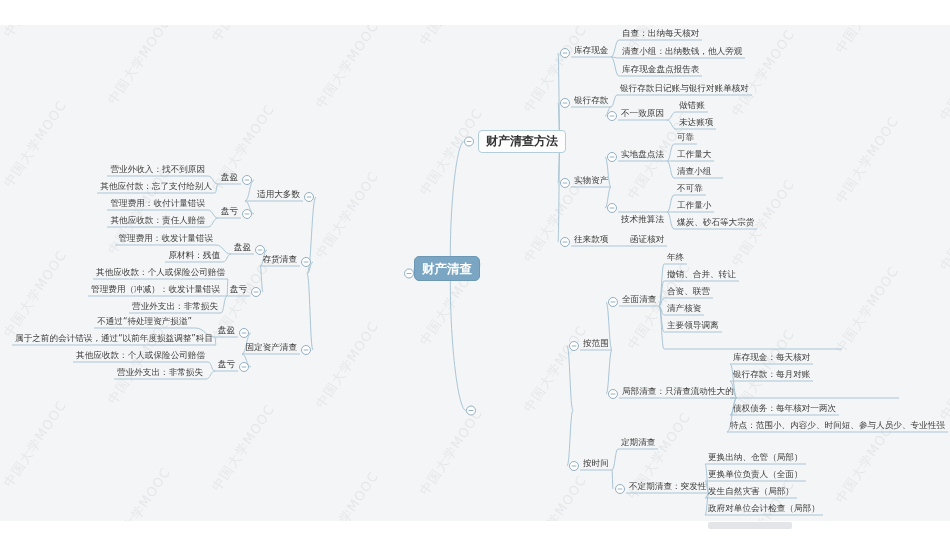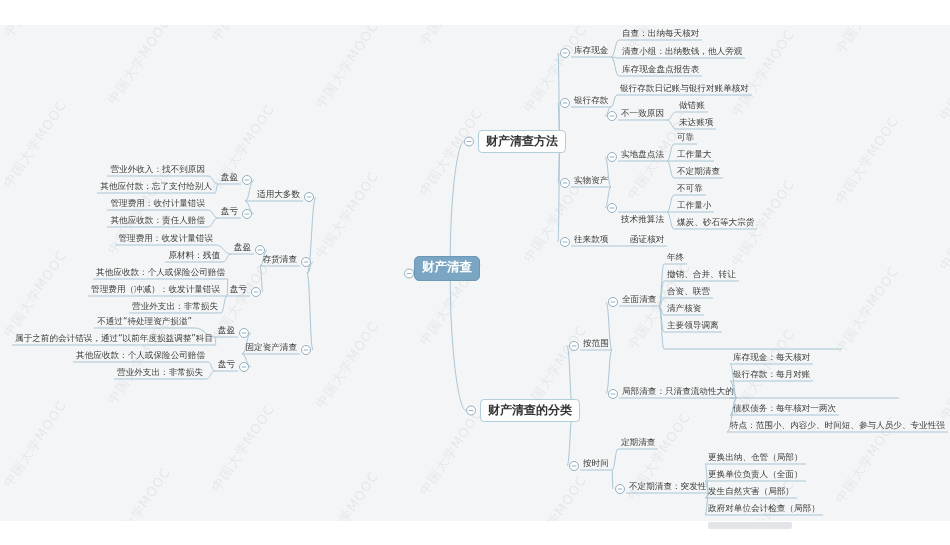--- a/index.html
+++ b/index.html
@@ -6,21 +6,21 @@
   #map{position:relative;width:950px;height:545px;background:#ffffff;overflow:hidden;}
   #canvas{position:absolute;left:0;top:25px;width:950px;height:496px;background:#f4f5f6;overflow:hidden;}
   .wm{position:absolute;font-size:13px;color:rgba(125,138,150,0.13);white-space:nowrap;
       transform:rotate(-56deg);transform-origin:center;letter-spacing:1px;}
   #wires{position:absolute;left:0;top:0;z-index:2;}
   .nd{position:absolute;z-index:3;white-space:nowrap;cursor:default;}
   .ln{height:14px;line-height:15px;font-size:8.6px;color:#3b3b3b;}
   .bx{font-size:12px;font-weight:bold;color:#333;background:#fdfdfd;border:1px solid #b2cddc;
       border-radius:4px;padding:3px 7px;line-height:15px;}
   .ct{font-size:12.5px;font-weight:bold;color:#fff;background:#7ba6c3;border:1px solid #6d98b5;
-      border-radius:5px;padding:4px 7px;line-height:15px;font-family:Liberation Mono, monospace;}
+      border-radius:5px;padding:4px 7px;line-height:15px;}
   .stub{position:absolute;z-index:3;background:#c7ccd1;opacity:.5;border-radius:2px;}
 </style>
 </head>
 <body>
 
 <div id="map">
   <div id="canvas">
       <span class="wm" style="left: -15px; top: -40px;">中国大学MOOC</span>
       <span class="wm" style="left: -15px; top: 110px;">中国大学MOOC</span>
       <span class="wm" style="left: -15px; top: 260px;">中国大学MOOC</span>
@@ -302,30 +302,29 @@
   <div class="nd ln" id="m-bank" style="left:574px;top:93px">银行存款</div>
   <div class="nd ln" id="bank-j" style="left:620px;top:81px">银行存款日记账与银行对账单核对</div>
   <div class="nd ln" id="mismatch" style="left:621px;top:106px">不一致原因</div>
   <div class="nd ln" id="mm-0" style="left:679px;top:98px">做错账</div>
   <div class="nd ln" id="mm-1" style="left:679px;top:115px">未达账项</div>
 
   <div class="nd ln" id="m-phys" style="left:574px;top:173px">实物资产</div>
   <div class="nd ln" id="onsite" style="left:621px;top:147px">实地盘点法</div>
   <div class="nd ln" id="on-0" style="left:677px;top:130px">可靠</div>
   <div class="nd ln" id="on-1" style="left:677px;top:147px">工作量大</div>
-  <div class="nd ln" id="on-2" style="left:677px;top:164px">不定期清查</div>
+  <div class="nd ln" id="on-2" style="left:677px;top:164px">清查小组</div>
   <div class="nd ln" id="tech" style="left:621px;top:212px">技术推算法</div>
   <div class="nd ln" id="te-0" style="left:677px;top:181px">不可靠</div>
   <div class="nd ln" id="te-1" style="left:677px;top:198px">工作量小</div>
   <div class="nd ln" id="te-2" style="left:677px;top:215px">煤炭、砂石等大宗货</div>
 
   <div class="nd ln" id="m-recv" style="left:574px;top:232px">往来款项</div>
   <div class="nd ln" id="recv-0" style="left:630px;top:232px">函证核对</div>
 
-  <div class="nd bx" id="bx-classify" style="left:480px;top:399px">财产清查的分类</div>
 
   <div class="nd ln" id="c-scope" style="left:583px;top:336px">按范围</div>
   <div class="nd ln" id="full" style="left:622px;top:292px">全面清查</div>
   <div class="nd ln" id="fu-0" style="left:667px;top:250px">年终</div>
   <div class="nd ln" id="fu-1" style="left:667px;top:267px">撤销、合并、转让</div>
   <div class="nd ln" id="fu-2" style="left:667px;top:284px">合资、联营</div>
   <div class="nd ln" id="fu-3" style="left:667px;top:301px">清产核资</div>
   <div class="nd ln" id="fu-4" style="left:667px;top:318px">主要领导调离</div>
   <div class="nd ln" id="partial" style="left:622px;top:384px">局部清查：只清查流动性大的</div>
   <div class="nd ln" id="pa-0" style="left:733px;top:350px">库存现金：每天核对</div>

